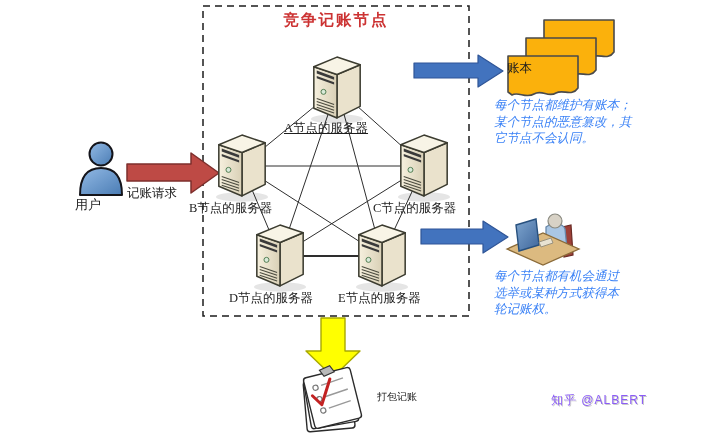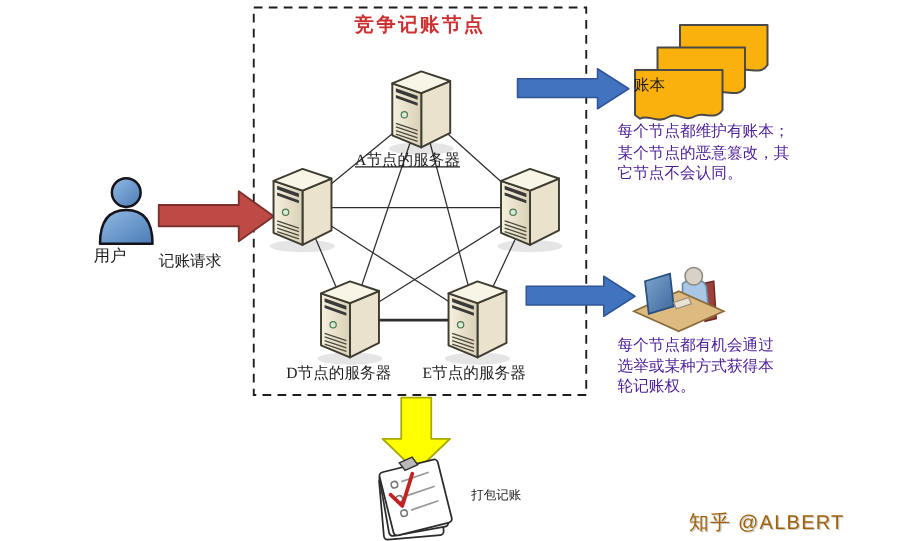--- a/index.html
+++ b/index.html
@@ -3,29 +3,29 @@
 <meta charset="utf-8">
 <style>
   html,body{margin:0;padding:0;background:#fff;}
   .canvas{
     position:relative;width:720px;height:433px;background:#ffffff;
     font-family:"Liberation Serif","DejaVu Serif",serif;overflow:hidden;
   }
   .canvas svg{position:absolute;left:0;top:0;}
   .lbl{position:absolute;color:#1d1d1d;font-size:12.5px;line-height:15px;white-space:nowrap;}
   .lbl.center{text-align:left;}
-  .note{position:absolute;color:#4c1d95;font-size:12.5px;line-height:16.5px;white-space:pre-line;}
+  .note{position:absolute;color:#3b82f6;font-size:12.5px;line-height:16.5px;white-space:pre-line;font-style:italic;}
   .diagram-title{
     position:absolute;left:203px;top:10px;width:266px;text-align:center;
     color:#cc3232;font-size:15.5px;font-weight:bold;letter-spacing:2px;
   }
   .watermark{
-    position:absolute;left:551px;top:392px;font-size:16px;letter-spacing:1px;
+    position:absolute;left:551px;top:392px;font-size:12px;letter-spacing:1px;
     font-family:"Liberation Sans","DejaVu Sans",sans-serif;
-    color:#a16207;text-shadow:1px 1px 0 #c9c9c9;white-space:nowrap;margin-top:16px;
+    color:#8b5cf6;text-shadow:1px 1px 0 #c9c9c9;white-space:nowrap;
   }
 </style>
 </head>
 <body>
 
 <div class="canvas">
 
   <svg width="720" height="433" viewBox="0 0 720 433">
     <defs>
       <linearGradient id="gFront" x1="0" y1="0" x2="1" y2="0">
@@ -121,23 +121,25 @@
       <line x1="20" y1="35" x2="43" y2="33" stroke="#999999" stroke-width="1.4"></line>
       <path d="M7,19 L14,30 L28,7" fill="none" stroke="#c22222" stroke-width="3" stroke-linecap="round" stroke-linejoin="round"></path>
       <path d="M20,-4 l11,-2 l3,7 l-11,2 z" fill="#b9b9b9" stroke="#333333" stroke-width="1.2"></path>
     </g>
   </svg>
 
   <div class="diagram-title">竞争记账节点</div>
 
   <div class="lbl center" style="left:75px;top:197px;width:52px;font-size:13px;">用户</div>
 
-  <div class="lbl" style="left:127px;top:186px;margin-top:16px;">记账请求</div>
+  <div class="lbl" style="left:127px;top:186px;">记账请求</div>
 
   <div class="lbl center" style="left:284px;top:121px;width:106px;text-decoration:underline;">A节点的服务器</div>
+  <div class="lbl center" style="left:189px;top:201px;width:106px;">B节点的服务器</div>
+  <div class="lbl center" style="left:373px;top:201px;width:106px;">C节点的服务器</div>
   <div class="lbl center" style="left:229px;top:291px;width:106px;">D节点的服务器</div>
   <div class="lbl center" style="left:338px;top:291px;width:106px;">E节点的服务器</div>
 
   <div class="lbl center" style="left:507px;top:61px;width:72px;">账本</div>
 
   <div class="note" style="left:494px;top:97px;width:160px;">每个节点都维护有账本；
 某个节点的恶意篡改，其
 它节点不会认同。</div>
 
   <div class="note" style="left:494px;top:268px;width:160px;">每个节点都有机会通过

